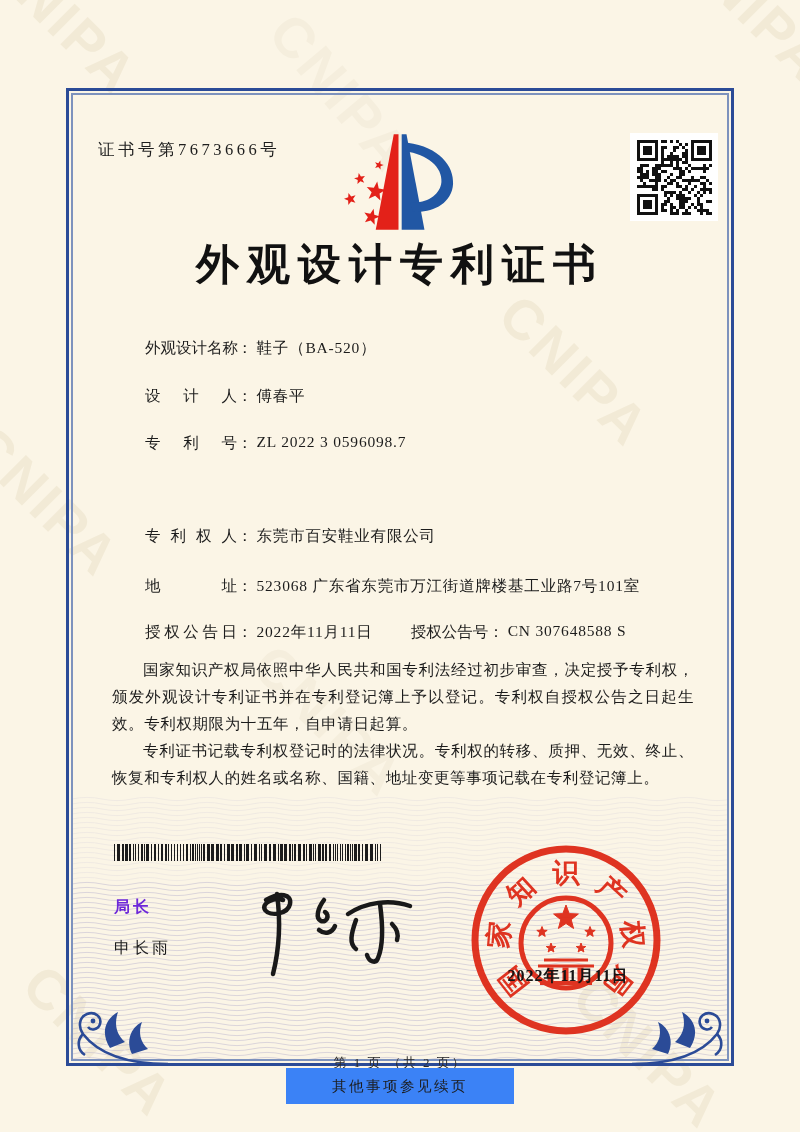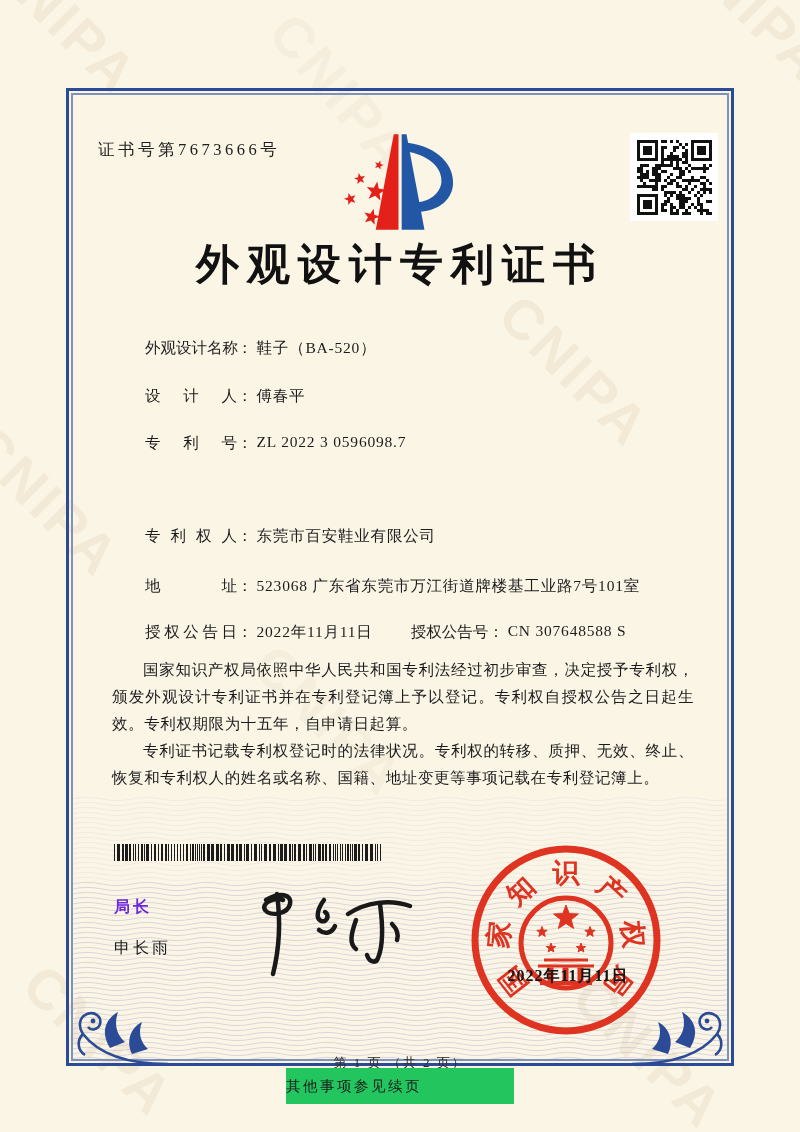--- a/index.html
+++ b/index.html
@@ -33,22 +33,22 @@
   .sig-title{position:absolute;left:114px;top:897px;font-family:"Liberation Sans","DejaVu Sans",sans-serif;
              font-weight:600;font-size:16px;letter-spacing:3px;color:#6d28d9;z-index:3;}
   .sig-name{position:absolute;left:114px;top:938px;font-family:"Liberation Sans","DejaVu Sans",sans-serif;
              font-weight:400;font-size:16px;letter-spacing:3px;color:#1b1b1b;z-index:3;}
   .sig-script{position:absolute;left:228px;top:884px;z-index:3;}
   .seal{position:absolute;left:466px;top:840px;z-index:3;opacity:0.95;}
   .seal-date{position:absolute;left:486px;top:966px;width:164px;text-align:center;
              font-size:16px;font-weight:600;letter-spacing:1px;color:#141414;z-index:4;}
   .pageinfo{position:absolute;left:66px;top:1030px;width:668px;text-align:center;
             font-size:13px;letter-spacing:2px;color:#2a2a2a;z-index:3;margin-top:24px;}
-  .contbox{position:absolute;left:286px;top:1068px;width:228px;height:36px;background:#22c55e;
-           text-align:left;line-height:36px;font-size:14.5px;letter-spacing:2.5px;color:#1c1c1c;z-index:3;}
+  .contbox{position:absolute;left:286px;top:1068px;width:228px;height:36px;background:#3b82f6;
+           text-align:center;line-height:36px;font-size:14.5px;letter-spacing:2.5px;color:#1c1c1c;z-index:3;}
   .flourish{position:absolute;z-index:3;}
 </style>
 </head>
 <body>
 
 <div class="wm" style="left:-30px;top:-14px;">CNIPA</div>
 <div class="wm faint" style="left:248px;top:60px;transform:rotate(50deg);">CNIPA</div>
 <div class="wm" style="left:660px;top:-26px;">CNIPA</div>
 <div class="wm" style="left:482px;top:338px;">CNIPA</div>
 <div class="wm" style="left:-48px;top:468px;">CNIPA</div>

